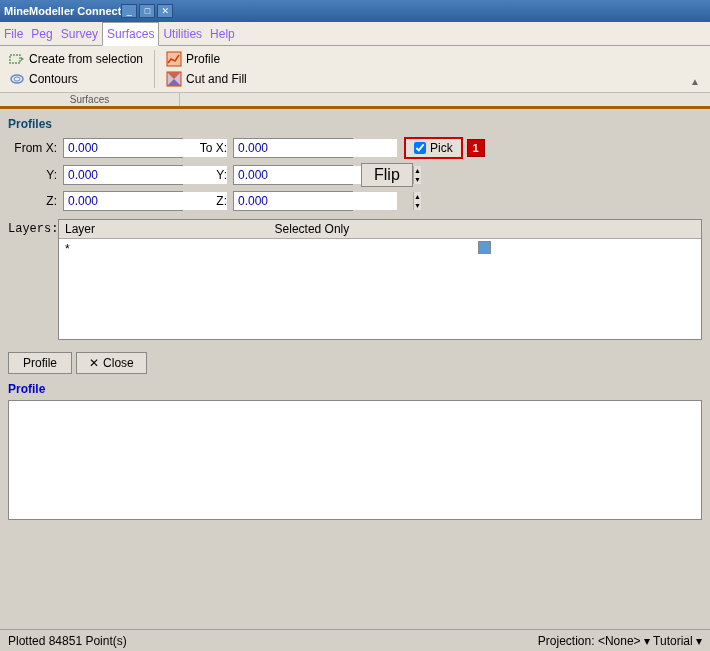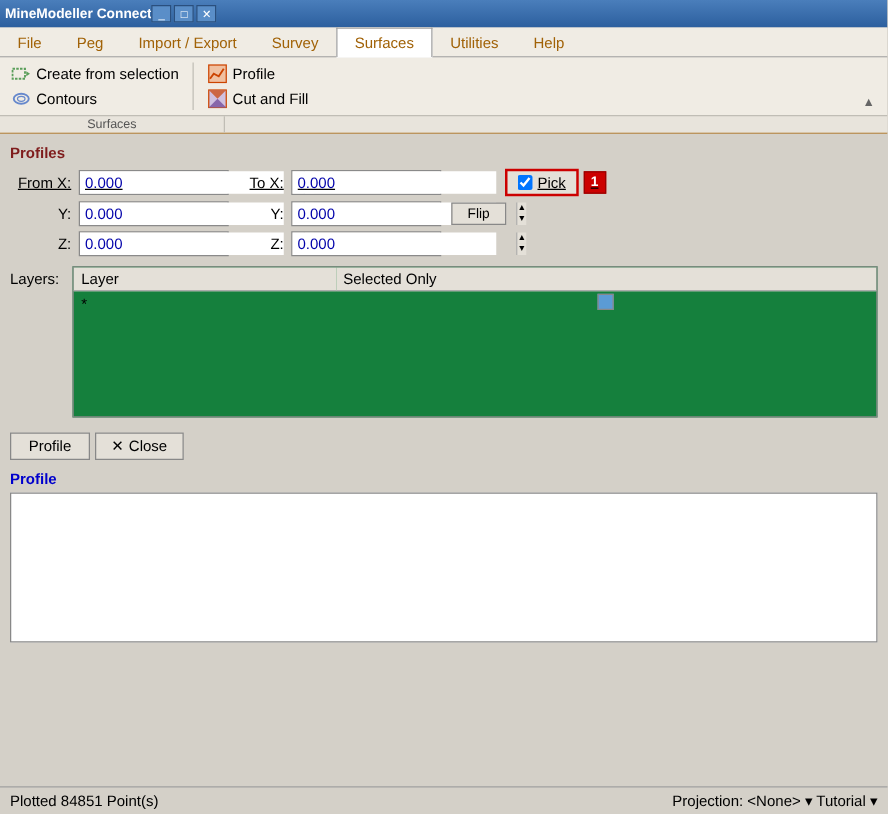--- a/index.html
+++ b/index.html
@@ -44,26 +44,26 @@
     }
     
     .menu-bar {
       background: #f0ece4;
       border-bottom: 1px solid #a0a0a0;
       display: flex;
       align-items: stretch;
       height: 24px;
     }
     .menu-item {
-      padding: 3px 14px;
-      cursor: pointer;
-      display: flex;
-      align-items: center;
-      font-size: 12px;
-      color: #a16207;
+      padding: 3px 4px;
+      cursor: pointer;
+      display: flex;
+      align-items: center;
+      font-size: 12px;
+      color: #8b5cf6;
       text-align: center;
     }
     .menu-item.active {
       background: white;
       border-top: 1px solid #a0a0a0;
       border-left: 1px solid #a0a0a0;
       border-right: 1px solid #a0a0a0;
       border-bottom: 1px solid white;
       margin-bottom: -1px;
     }
@@ -79,21 +79,21 @@
       height: 16px;
       display: flex;
       align-items: center;
       justify-content: center;
     }
     
     .section-label {
       font-weight: bold;
       font-size: 12px;
       margin-bottom: 6px;
-      color: #7f1d1d;
+      color: #0c4a6e;
     }
     .spinbox {
       width: 120px;
       height: 20px;
       display: flex;
       border: 1px solid #8a8a8a;
       background: white;
       gap: 16px;
     }
     .spinbox input {
@@ -131,38 +131,38 @@
       border: 2px solid #cc0000;
       cursor: pointer;
       font-size: 12px;
       margin-left: 43px;
     }
     .flip-btn {
       padding: 2px 12px;
       background: #e4e0d8;
       border: 1px solid #888;
       cursor: pointer;
-      font-size: 11px;
+      font-size: 16px;
     }
     .number-badge {
       background: #cc0000;
       color: white;
       font-weight: bold;
       font-size: 11px;
       width: 18px;
       height: 18px;
       display: flex;
       align-items: center;
       justify-content: center;
       border: 1px solid #990000;
     }
     .layers-table-wrapper {
       flex: 1;
       border: 1px solid #888;
-      background: #15803d;
+      background: #ffffff;
     }
     .layers-table {
       width: 100%;
       border-collapse: collapse;
     }
     .layers-table th {
       background: #e4e0d8;
       border-bottom: 1px solid #aaa;
       padding: 2px 6px;
       text-align: left;
@@ -246,39 +246,38 @@
       margin-bottom: 4px;
     }
     .profile-canvas {
       border: 1px solid #888;
       background: white;
       width: 100%;
       height: 120px;
     }
     .toolbar-panel-outer {
       background: #f0ece4;
-      border-bottom: 1px solid #a16207;
+      border-bottom: 3px solid #a16207;
     }
   </style>
 </head>
 <body>
 
 <div class="title-bar">
   <span class="title-bar-text">MineModeller Connect</span>
   <div class="title-bar-controls">
     <button class="title-bar-btn">_</button>
     <button class="title-bar-btn">□</button>
     <button class="title-bar-btn">✕</button>
   </div>
 </div>
 
 <div class="menu-bar">
   <div class="menu-item">File</div>
   <div class="menu-item">Peg</div>
-  <div class="menu-item">Import / Export</div>
   <div class="menu-item">Survey</div>
   <div class="menu-item active">Surfaces</div>
   <div class="menu-item">Utilities</div>
   <div class="menu-item">Help</div>
 </div>
 
 <div class="toolbar-panel-outer">
   <div style="display:flex; align-items:stretch; padding:4px 6px;">
 
     <div style="display:flex; flex-direction:column; gap:2px; padding-right:8px; border-right:1px solid #c0bdb5; margin-right:8px;">
@@ -334,21 +333,21 @@
   <div style="display:flex; border-top:1px solid #c0bdb5; background:#e8e4dc;">
     <div style="width:180px; text-align:center; font-size:10px; color:#555; padding:1px 0; border-right:1px solid #c0bdb5;">Surfaces</div>
   </div>
 </div>
 
 <div style="background:#d4d0c8; padding:8px; position:relative;">
 
   <div>
     <div class="section-label">Profiles</div>
 
-    <div style="display:flex; align-items:center; margin-bottom:4px;text-decoration:underline;">
+    <div style="display:flex; align-items:center; margin-bottom:4px;">
       <span style="width:55px; text-align:right; padding-right:6px; font-size:12px;">From X:</span>
       <div class="spinbox">
         <input type="text" value="0.000" style="">
         <div class="spinbox-btns">
           <button class="spinbox-btn">▲</button>
           <button class="spinbox-btn">▼</button>
         </div>
       </div>
       <span style="width:40px; text-align:right; padding-right:6px; font-size:12px; margin-left:10px;">To X:</span>
       <div class="spinbox">
@@ -404,21 +403,21 @@
         <input type="text" value="0.000" style="">
         <div class="spinbox-btns">
           <button class="spinbox-btn">▲</button>
           <button class="spinbox-btn">▼</button>
         </div>
       </div>
     </div>
   </div>
 
   <div style="display:flex; align-items:flex-start; margin-top:8px;">
-    <span style="width:50px; padding-top:3px; font-size:12px;">Layers:</span>
+    <span style="width:50px; padding-top:3px; font-size:12px;font-family:Liberation Mono, monospace;">Layers:</span>
     <div class="layers-table-wrapper">
       <table class="layers-table">
         <thead>
           <tr>
             <th>Layer</th>
             <th>Selected Only</th>
           </tr>
         </thead>
         <tbody>
           <tr>

